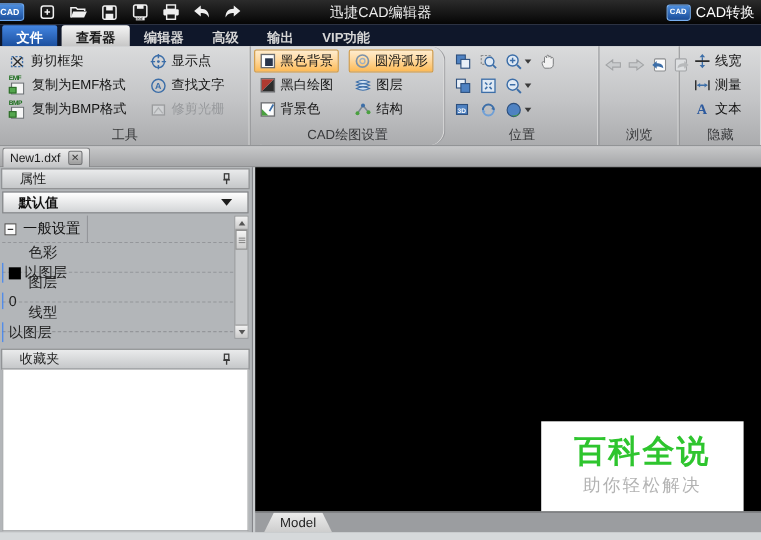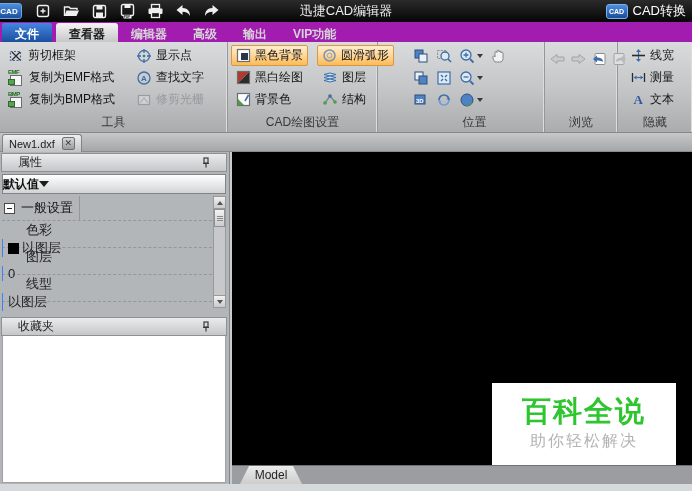--- a/index.html
+++ b/index.html
@@ -16,21 +16,21 @@
   .tbtn { background:none; border:none; padding:0; width:18px; height:18px; display:flex;
     align-items:center; justify-content:center; cursor:pointer; }
   .title { position:absolute; left:0; right:0; text-align:center; color:#ececec; font-size:13px; pointer-events:none; }
   .convert { position:absolute; right:6px; top:0; height:22px; display:flex; align-items:center; gap:5px;
     color:#fff; font-size:13px; cursor:pointer; }
   .convert-ic { width:22px; height:15px; border-radius:3px; background:linear-gradient(#4d8fe0,#1a4c98);
     color:#fff; font-size:7px; font-weight:bold; display:flex; align-items:center; justify-content:center;
     border:1px solid #79b0f2; }
 
   
-  .menubar { position:absolute; top:22px; left:0; right:0; height:20px; background:#a21caf;
+  .menubar { position:absolute; top:22px; left:0; right:0; height:20px; background:#0f172a;
     display:flex; align-items:flex-end; }
   .menu-tab { height:19px; padding:3px 13px 0 13px; font-size:12px; font-weight:bold; color:#d6d6d6;
     cursor:pointer; white-space:nowrap; }
   .menu-tab.file { background:linear-gradient(#4486e2,#1b4f9e); color:#fff; border-radius:2px 2px 0 0; margin-left:2px; }
   .menu-tab.active { background:linear-gradient(#f5f5f5,#c7c7c7); color:#1b1b1b; border-radius:3px 3px 0 0; margin-left:4px; }
 
   
   .ribbon { position:absolute; top:42px; left:0; right:0; height:91px;
     background:linear-gradient(#dadbdc,#c3c4c6 55%,#abacae); border-bottom:1px solid #87888a; }
   .rgroup { position:absolute; top:0; bottom:0; border-right:1px solid #96979a; box-shadow:inset -1px 0 0 #dddddd; }
@@ -59,21 +59,21 @@
     border-radius:3px 3px 0 0; font-size:11px; color:#1c1c1c; cursor:pointer; }
   .doctab-close { width:13px; height:13px; border-radius:2px; background:linear-gradient(#d6d6d6,#9c9c9c);
     border:1px solid #6f7072; color:#3c3c3c; font-size:9px; line-height:10px; text-align:center; cursor:pointer; }
 
   
   .leftpanel { position:absolute; top:152px; left:0; width:230px; bottom:7px; background:#b3b6b9;
     border-right:1px solid #85868a; display:flex; flex-direction:column; padding:1px 2px 0 1px; }
   .panel-header { flex:0 0 17px; background:linear-gradient(#eaebec,#c5c7c9); border:1px solid #8e9092;
     display:flex; align-items:center; justify-content:space-between; padding:0 16px; font-size:12px; color:#1e1e1e; }
   .selector { flex:0 0 20px; margin:2px 1px; background:linear-gradient(#ffffff,#d2d4d6); border:1px solid #828487;
-    display:flex; align-items:center; padding:0 0; font-size:12px; font-weight:bold;
+    display:flex; align-items:center; justify-content:space-between; padding:0 14px; font-size:12px; font-weight:bold;
     color:#111; cursor:pointer; }
   .sel-caret { width:0; height:0; border-left:5px solid transparent; border-right:5px solid transparent;
     border-top:6px solid #1d1d1d; }
   .propgrid { position:relative; flex:0 0 114px; margin:0 1px;text-align:center; }
   .pg-rows { margin-right:14px; }
   .pg-group { display:flex; align-items:center; gap:6px; height:25px; border-bottom:1px dashed #94969a;
     font-size:13px; color:#141414; }
   .expander { width:11px; height:11px; background:#fdfdfd; border:1px solid #4a4a4a; position:relative; margin-left:2px; cursor:pointer; }
   .expander::after { content:""; position:absolute; left:2px; right:2px; top:4px; height:1px; background:#222; }
   .pg-row { display:flex; align-items:stretch; height:27px; border-bottom:1px dashed #94969a; font-size:13px; color:#232323;flex-direction:column; }
@@ -257,21 +257,21 @@
                 <rect x="2.5" y="3.5" width="11" height="9" fill="#cfd1d3" stroke="#9a9c9e" stroke-width="1.2"></rect>
                 <path d="M4 11 L8 6 L12 11" fill="none" stroke="#aeb0b2" stroke-width="1.2"></path>
               </svg>
           </span>
           <span>修剪光栅</span>
         </div>
       </div>
       <div class="rgroup-label">工具</div>
     </div>
 
-    <div class="rgroup" style="left:228px; width:150px;">
+    <div class="rgroup" style="left:228px; width:177px;border-radius:14px;">
       <div class="rcol" style="left:3px;">
         <div class="rbtn on">
           <span>
             <svg width="15" height="15" viewBox="0 0 15 15">
                 <rect x="1.5" y="1.5" width="12" height="12" fill="#fdfdfd" stroke="#6b6d70" stroke-width="1.2"></rect>
                 <rect x="5" y="5" width="7" height="7" fill="#27344a"></rect>
               </svg>
           </span>
           <span>黑色背景</span>
         </div>

